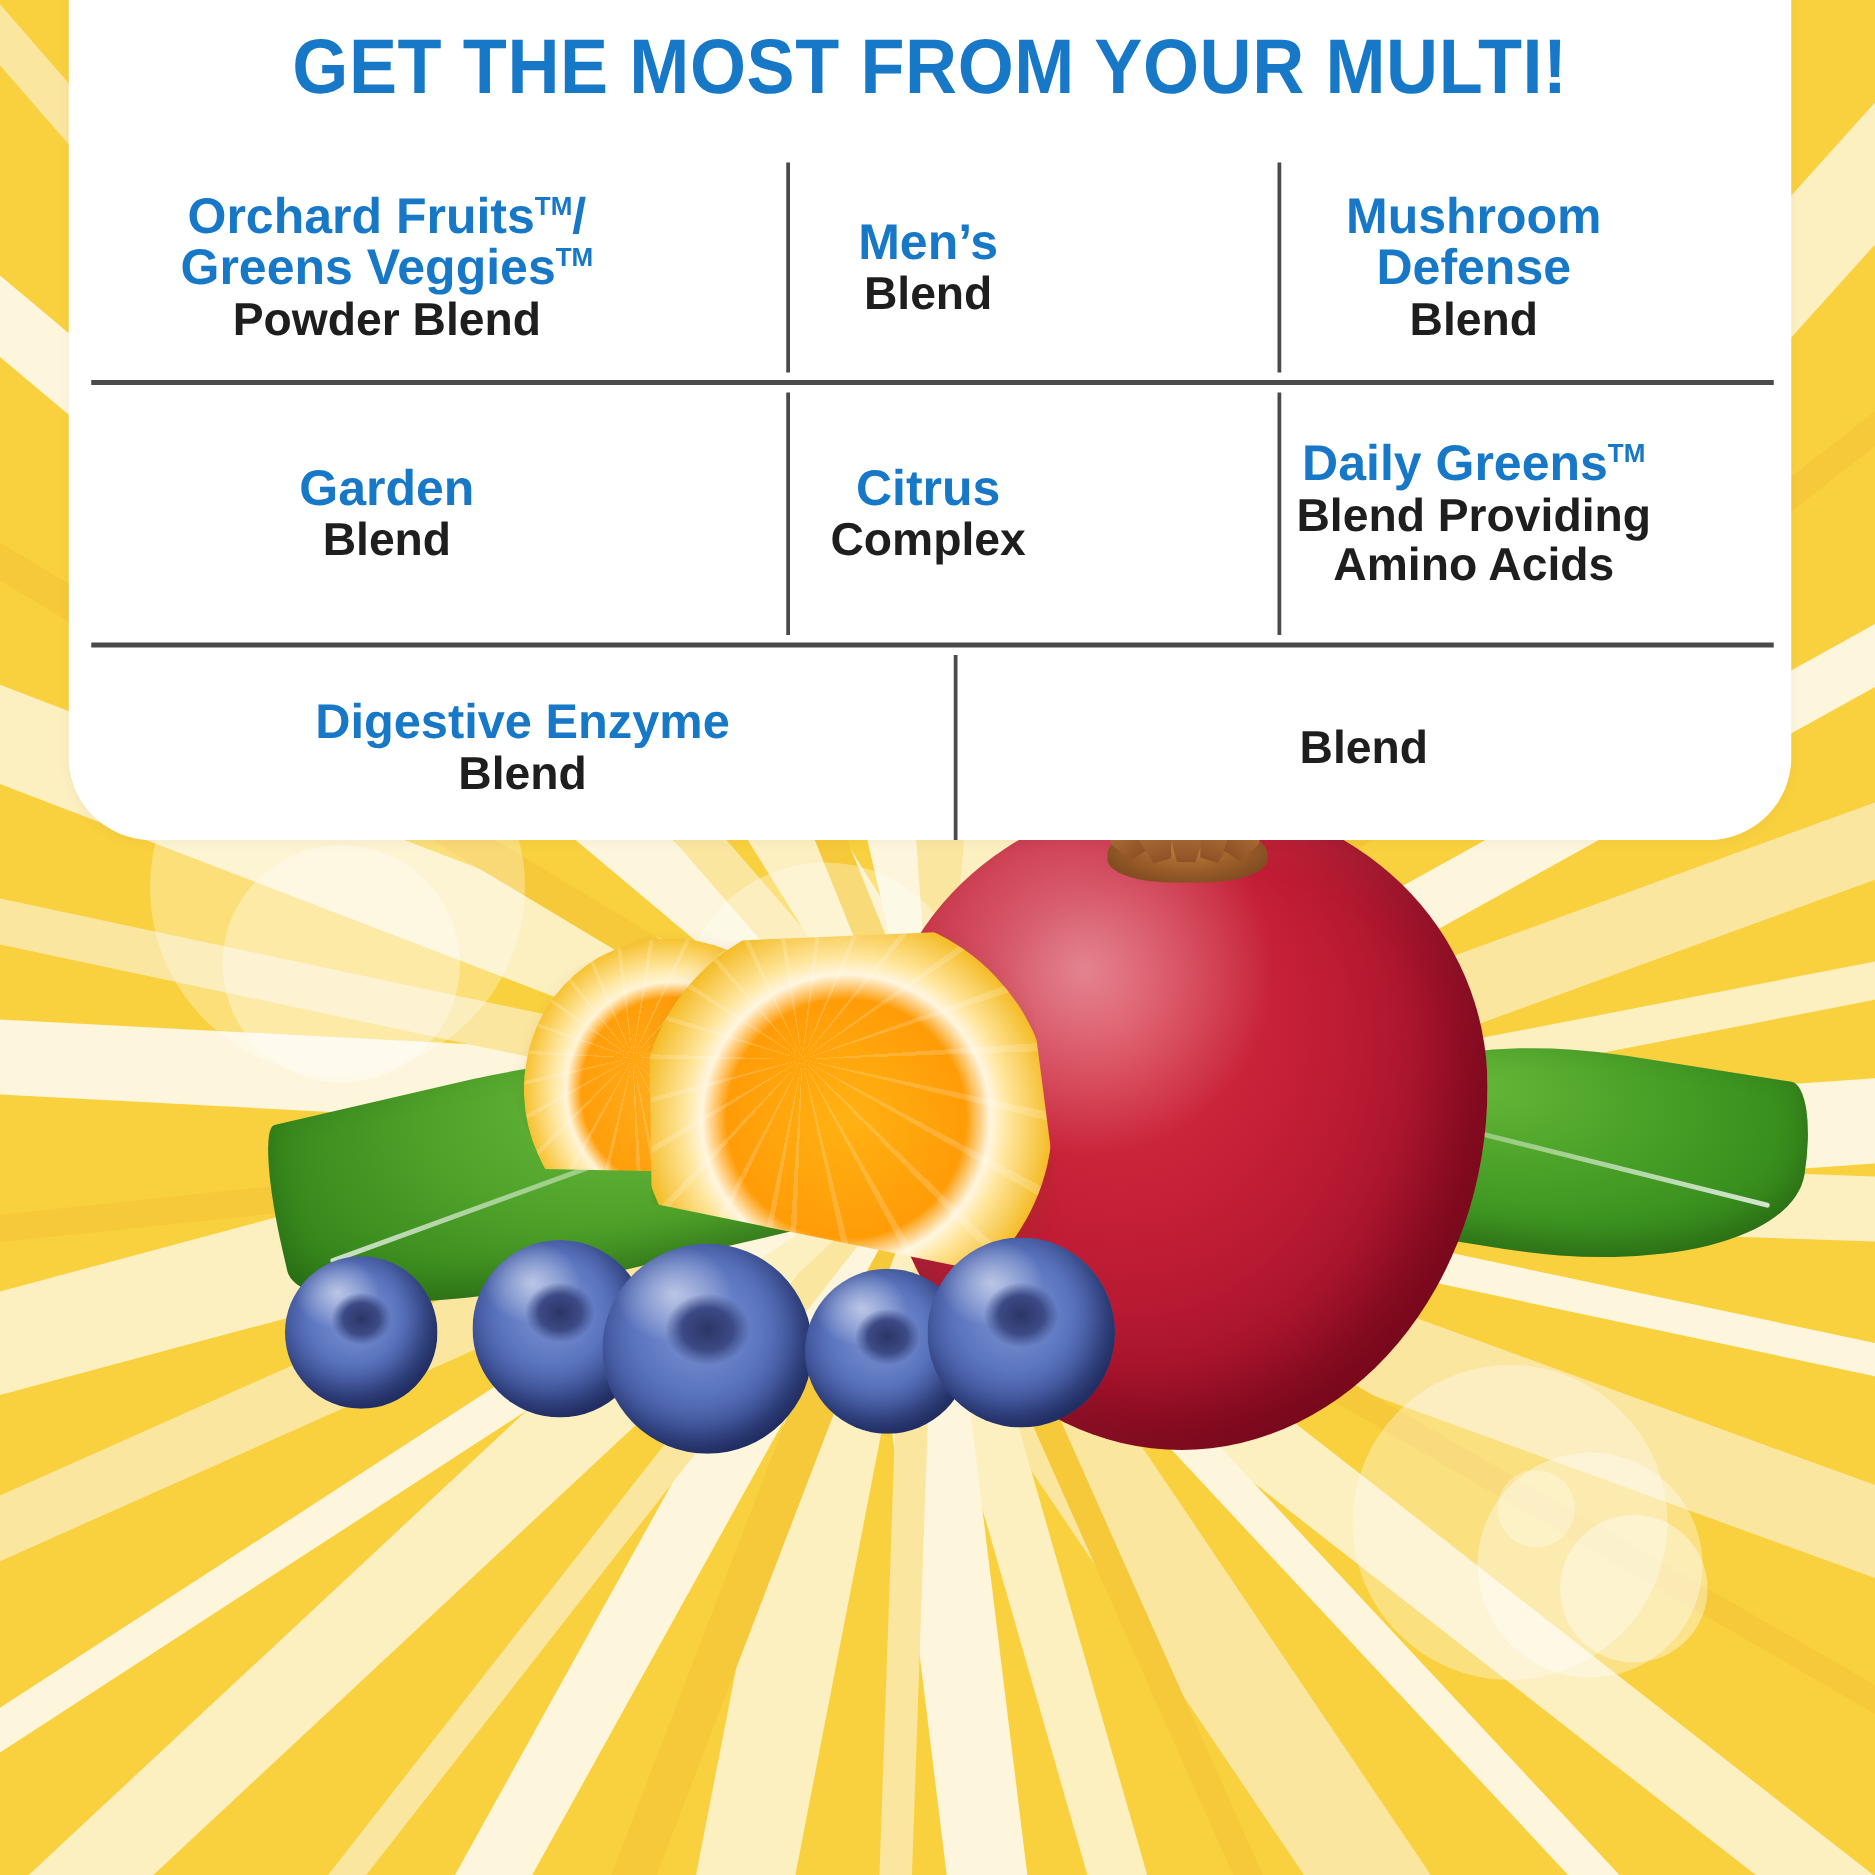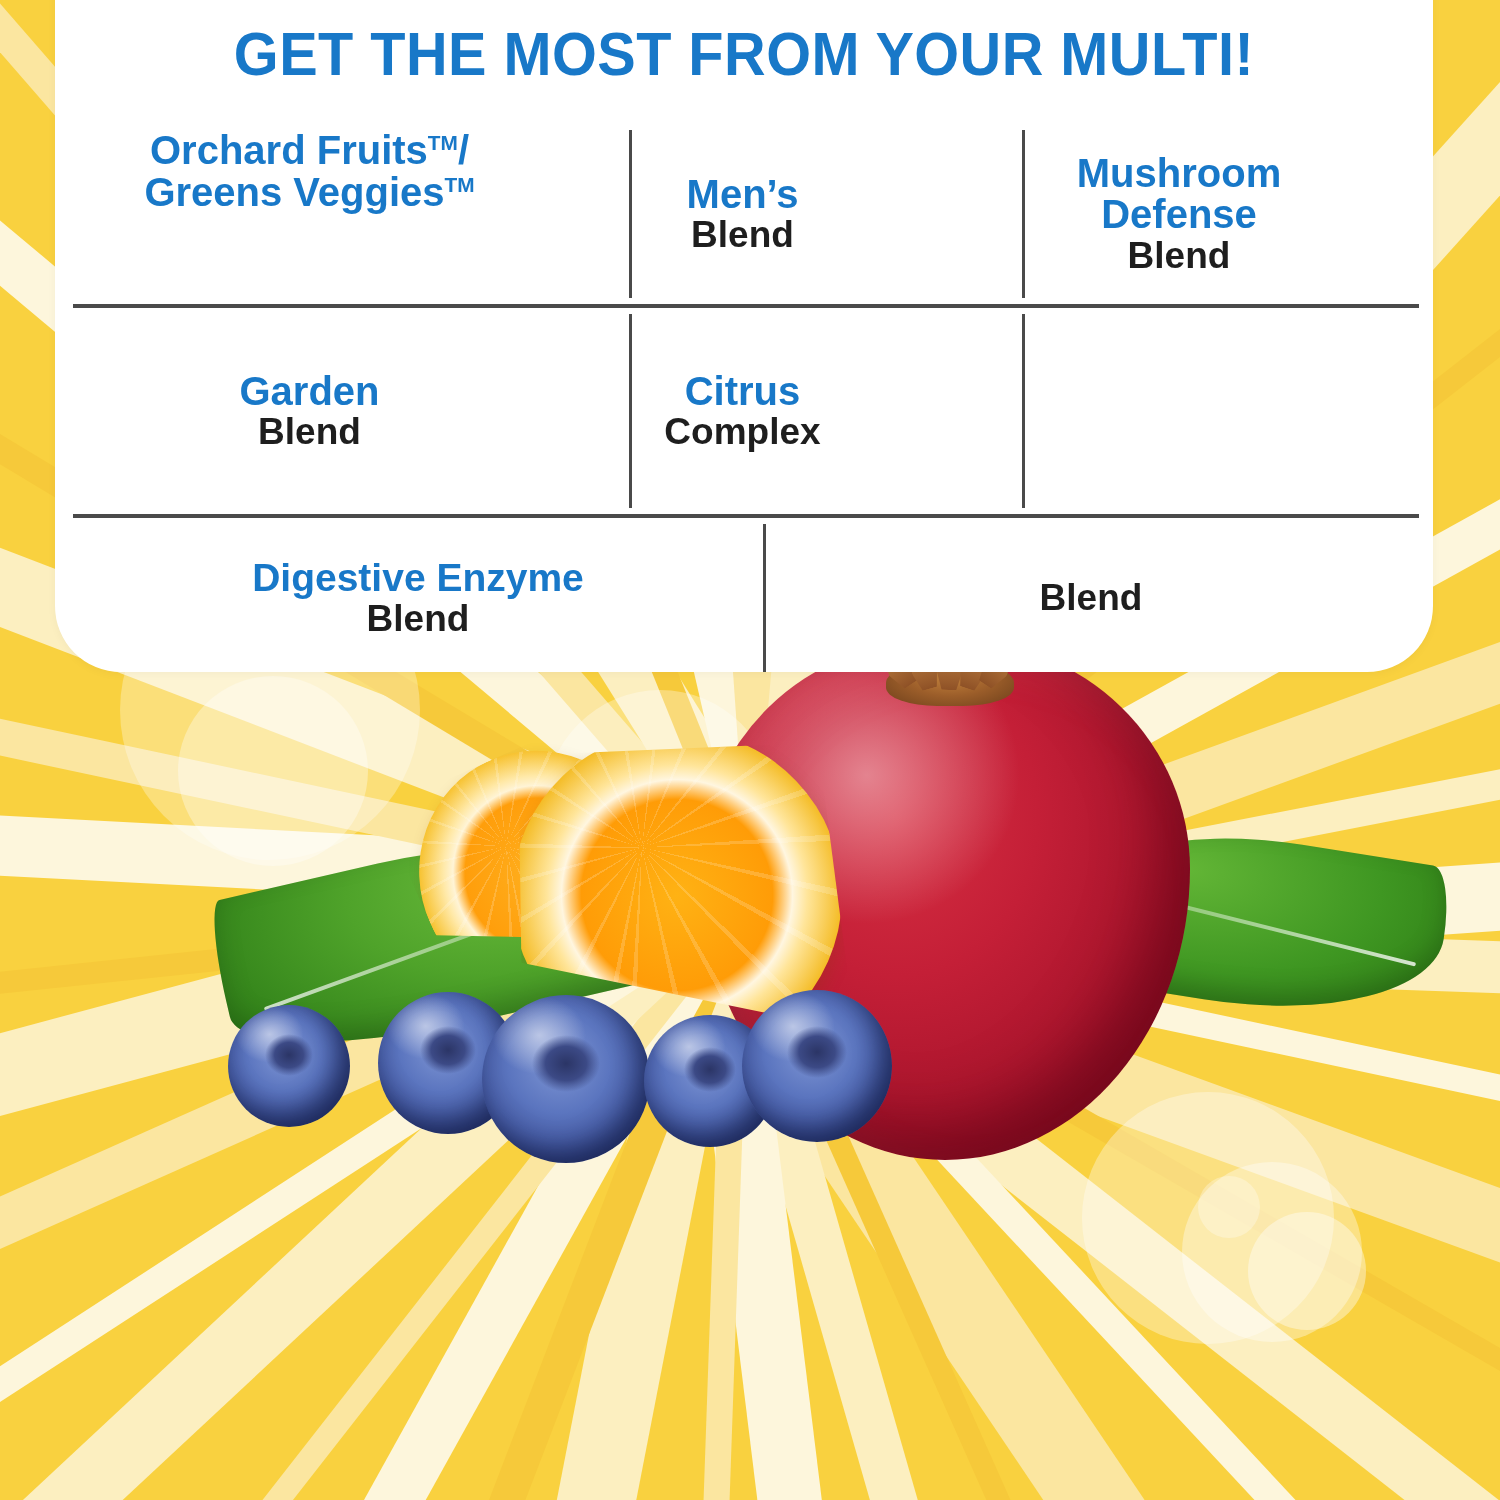--- a/index.html
+++ b/index.html
@@ -54,21 +54,21 @@
 
   .blue{color:#1878C8;font-weight:bold;line-height:1.04;}
   .black{color:#1E1E1E;font-weight:bold;line-height:1.06;}
   .tm{font-size:.52em;vertical-align:super;font-weight:bold;letter-spacing:0;}
 
   
   .r1{height:180px;}
   .r2{height:206px;}
   .r3{height:160px;}
 
-  .c-orchard{width:473px;justify-content:space-between;}
+  .c-orchard{width:473px;}
   .c-mens{width:393px;}
   .c-mush{width:480px;}
 
   .c-cardio{width:473px;}
   .c-citrus{width:393px;}
   .c-greens{width:480px;}
 
   .c-dig{width:690px;}
   .c-energy{width:656px;}
 
@@ -260,20 +260,21 @@
 
     <div class="row r1">
       <div class="vdiv" style="left:556px;"></div>
       <div class="vdiv" style="left:949px;"></div>
 
       <div class="cell c-orchard">
         <div class="blue f1">
           <span>Orchard Fruits</span><span class="tm">TM</span><span>/</span><br>
           <span>Greens Veggies</span><span class="tm">TM</span>
         </div>
+        <div class="black f-sub">Powder Blend</div>
       </div>
 
       <div class="cell c-mens">
         <div class="blue f1">Men’s</div>
         <div class="black f-sub">Blend</div>
       </div>
 
       <div class="cell c-mush">
         <div class="blue f1">Mushroom</div>
         <div class="blue f1">Defense</div>
@@ -290,20 +291,27 @@
       <div class="cell c-cardio">
         <div class="blue f1">Garden</div>
         <div class="black f-sub">Blend</div>
       </div>
 
       <div class="cell c-citrus" style="overflow:visible;">
         <div class="blue f1">Citrus</div>
         <div class="black f-sub">Complex</div>
       </div>
 
+      <div class="cell c-greens">
+        <div class="blue f1" style="white-space:nowrap;">
+          <span>Daily Greens</span><span class="tm">TM</span>
+        </div>
+        <div class="black f-sub">Blend Providing</div>
+        <div class="black f-sub">Amino Acids</div>
+      </div>
     </div>
 
     <div class="hr"></div>
 
     <div class="row r3">
       <div class="vdiv" style="left:690px;"></div>
 
       <div class="cell c-dig">
         <div class="blue f3">Digestive Enzyme</div>
         <div class="black f-sub">Blend</div>

